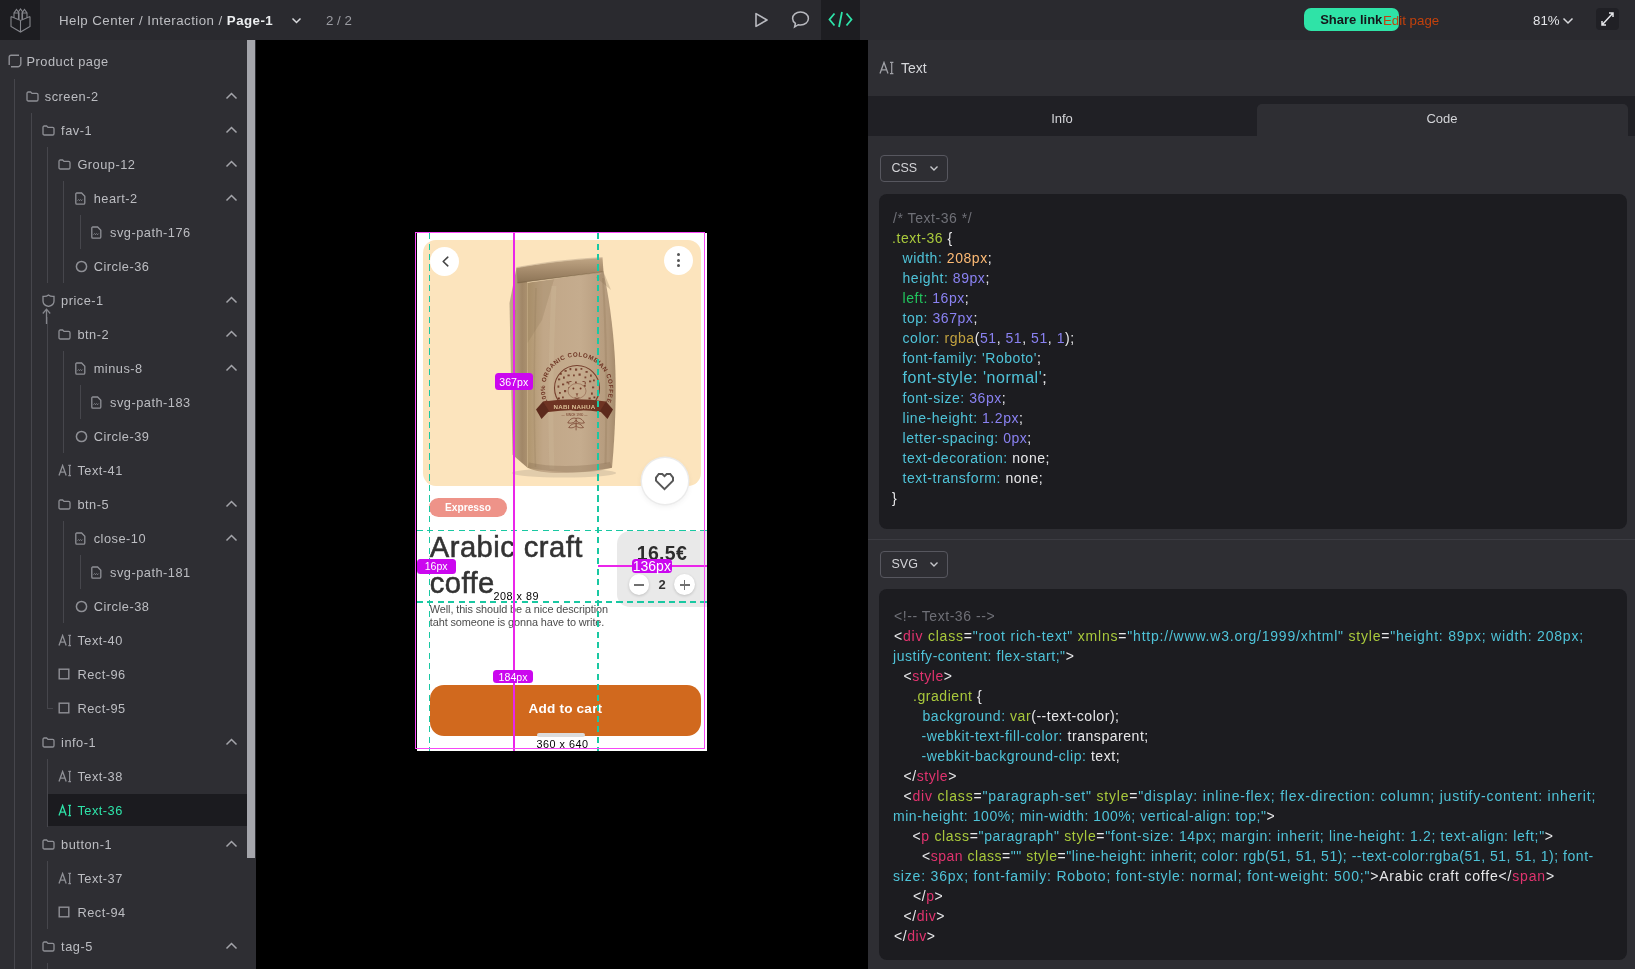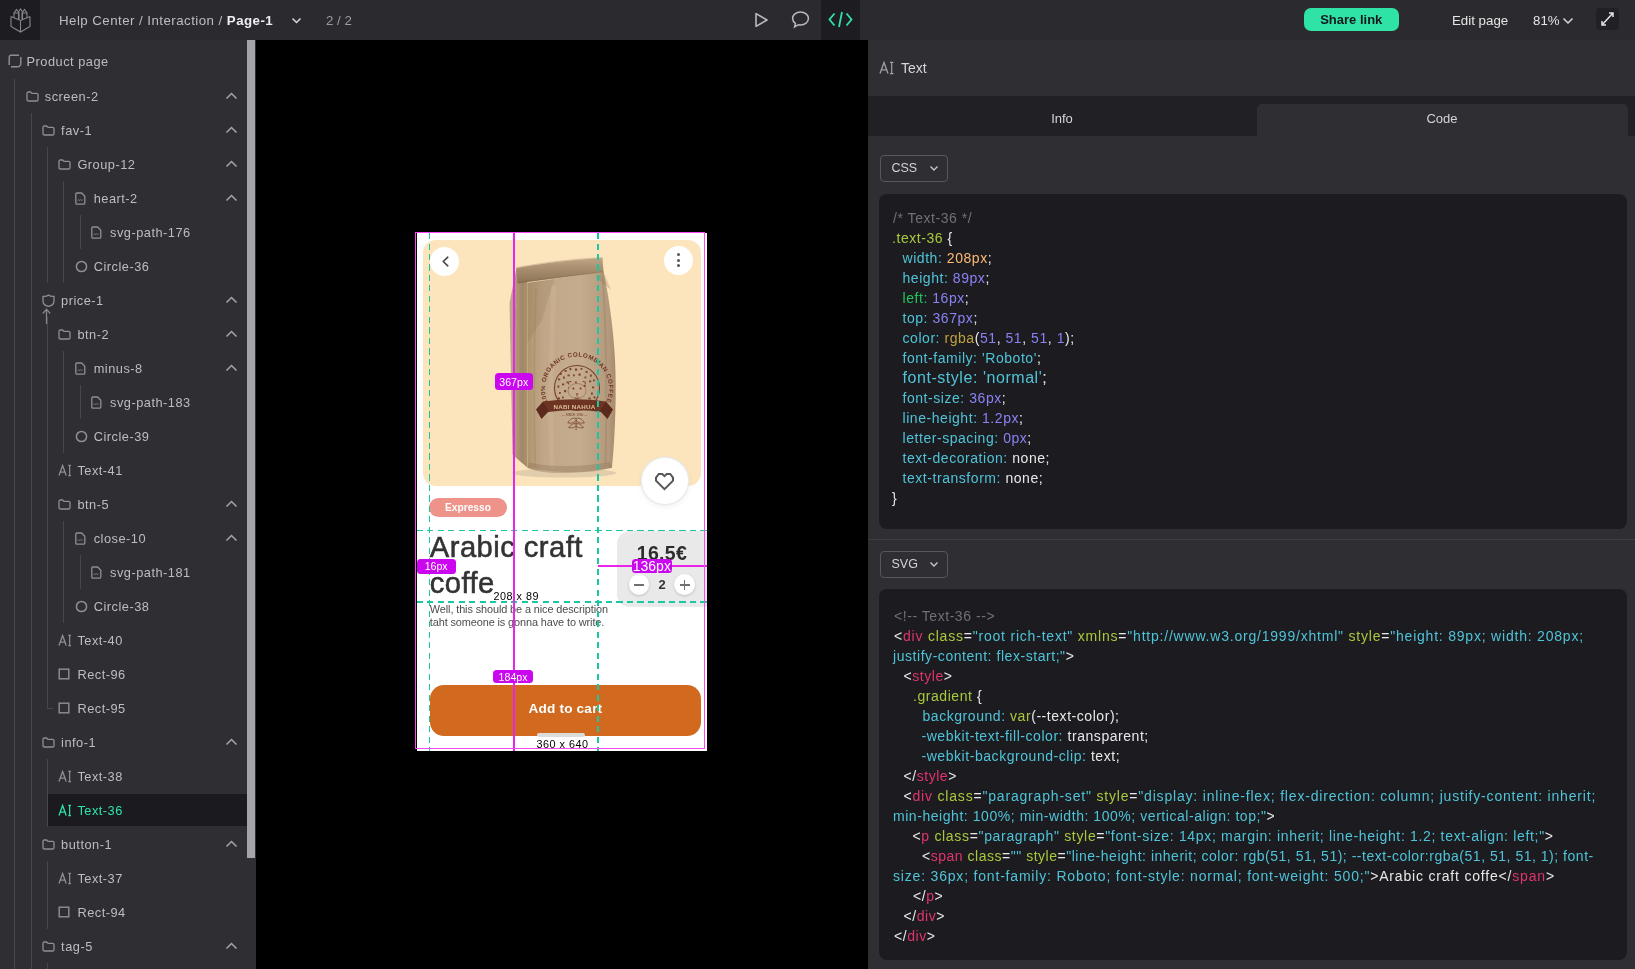--- a/index.html
+++ b/index.html
@@ -387,21 +387,21 @@
     <path d="M2 2.6 L13 9 L2 15.4 Z" fill="none" stroke="#b9bac0" stroke-width="1.6" stroke-linejoin="round"></path>
   </svg>
 <svg style="position:absolute;left:791px;top:10px" width="19" height="19" viewBox="0 0 19 19">
     <path d="M9.5 2 C5.1 2 1.6 4.9 1.6 8.5 C1.6 10.5 2.7 12.2 4.4 13.4 L3.6 17 L7.3 14.7 C8 14.9 8.7 15 9.5 15 C13.9 15 17.4 12.1 17.4 8.5 C17.4 4.9 13.9 2 9.5 2 Z" fill="none" stroke="#b9bac0" stroke-width="1.5"></path>
   </svg>
 <div style="position:absolute;left:821px;top:0;width:39px;height:40px;background:#1d1d21"></div>
 <svg style="position:absolute;left:828px;top:11px" width="25" height="17" viewBox="0 0 25 17">
     <path d="M6.5 2.5 L1.5 8.5 L6.5 14.5 M18.5 2.5 L23.5 8.5 L18.5 14.5 M14 1 L11 16" fill="none" stroke="#2ee3a9" stroke-width="1.8"></path>
   </svg>
 <div style="position:absolute;left:1304px;top:7.5px;width:94.5px;height:23.5px;border-radius:7px;background:#2fe3a7;color:#15161a;font-size:13px;font-weight:bold;display:flex;align-items:center;justify-content:center">Share link</div>
-<div style="position:absolute;left:1452px;top:12.5px;font-size:13.3px;color:#e5e5e5">Edit page</div>
+<div style="position:absolute;left:1383px;top:12.5px;font-size:13.3px;color:#c2410c">Edit page</div>
 <div style="position:absolute;left:1533px;top:12.5px;font-size:13.3px;color:#e3e4e8">81%</div>
 <svg style="position:absolute;left:1562px;top:16.5px" width="12" height="8" viewBox="0 0 12 8">
     <path d="M1.5 1.5 L6 6 L10.5 1.5" fill="none" stroke="#d8d9dd" stroke-width="1.5"></path>
   </svg>
 <div style="position:absolute;left:1596px;top:8px;width:23px;height:22px;border-radius:4px;background:#202025"></div>
 <svg style="position:absolute;left:1600px;top:11px" width="15" height="16" viewBox="0 0 15 16">
     <path d="M9 2 H13 V6 M13 2 L2 14 M2 10 V14 H6" fill="none" stroke="#e3e4e8" stroke-width="1.5"></path>
   </svg>
 <div style="position:absolute;left:868px;top:40px;width:767px;height:929px;background:#2e2e33"></div>
 <svg style="position:absolute;left:879px;top:61px" width="15" height="14" viewBox="0 0 15 14">

